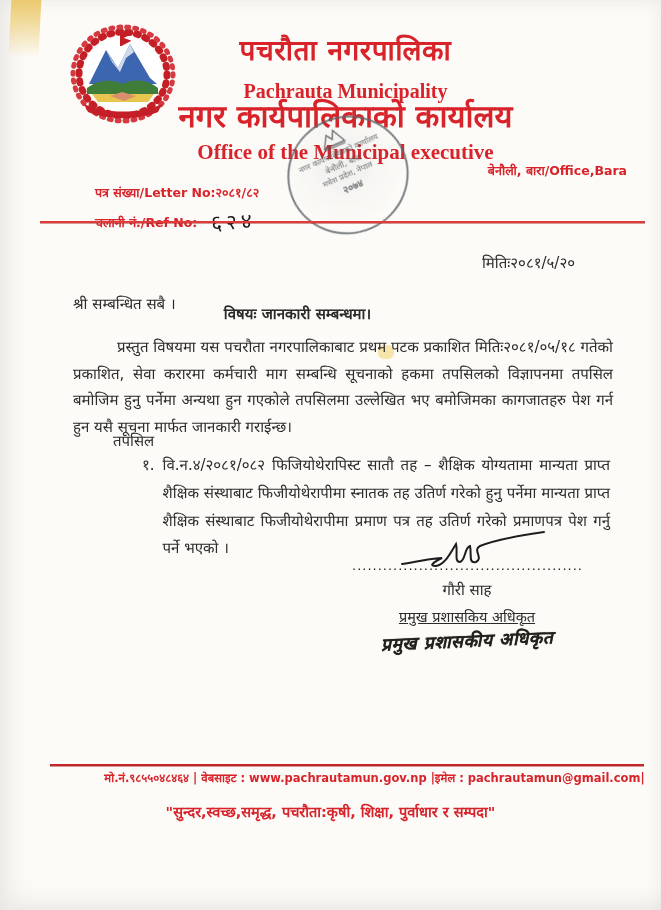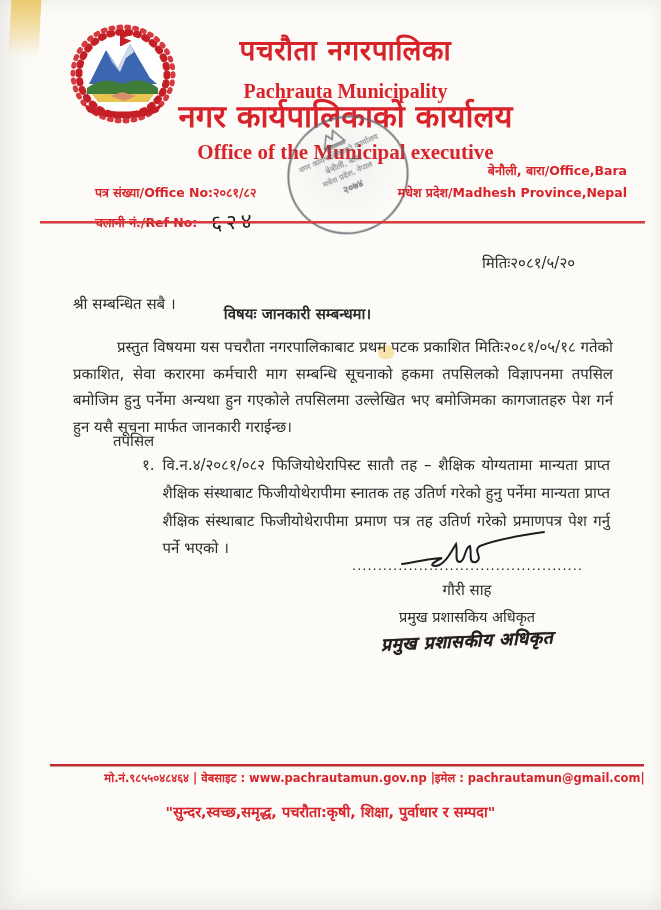--- a/index.html
+++ b/index.html
@@ -60,21 +60,21 @@
   .highlight-smudge{position:absolute;left:378px;top:345px;width:16px;height:14px;background:#f2d26a;opacity:.55;border-radius:40%;}
   .tapsil{position:absolute;left:113px;top:430px;font-size:15px;}
   .list-item{position:absolute;left:142px;top:452px;width:468px;display:flex;gap:8px;}
   .list-item .num{font-size:15px;line-height:1.85;flex:0 0 auto;}
   .list-item .txt{font-size:15px;line-height:1.85;text-align:justify;}
   
   .sig-wrap{position:absolute;left:352px;top:528px;width:230px;text-align:center;}
   .sig-squiggle{position:absolute;left:46px;top:0px;}
   .sig-dots{position:relative;margin-top:30px;font-size:13px;letter-spacing:1px;color:#222;white-space:nowrap;overflow:hidden;}
   .sig-name{margin-top:6px;font-size:15px;}
-  .sig-desig{margin-top:7px;font-size:14.5px;}
+  .sig-desig{margin-top:7px;font-size:14.5px;text-decoration:underline;}
   .sig-stamp{
     margin-top:2px;font-size:17.5px;font-weight:700;color:#23201d;
     transform:rotate(-2.5deg);letter-spacing:.5px;
     text-shadow:0 0 .7px rgba(35,32,29,.8);font-style:italic;
   }
   
   .footer{position:absolute;left:0;width:661px;text-align:center;font-weight:700;}
   .f-contact{top:770px;font-size:11.5px;margin-left:44px;}
   .f-twitter{top:786px;font-size:11px;}
   .f-slogan{top:801px;font-size:14.5px;}
@@ -123,30 +123,29 @@
       <path d="M2 18 L24 18" stroke="#4f555a" stroke-width="1.2"></path>
     </svg>
     <div class="s1">नगर कार्यपालिकाको कार्यालय</div>
     <div class="s2">बेनौली, बारा</div>
     <div class="s3">मधेश प्रदेश, नेपाल</div>
     <div class="s4">२०७४</div>
   </div>
 
   <div class="meta-left red">
     <div class="row">
-      <span>पत्र संख्या/Office No:</span><span>२०८१/८२</span>
+      <span>पत्र संख्या/Letter No:</span><span>२०८१/८२</span>
     </div>
     <div class="row">
       <span>चलानी नं./Ref No:</span><span class="ref-hand">६२४</span>
     </div>
   </div>
 
   <div class="meta-right red">
     <div>बेनौली, बारा/Office,Bara</div>
-    <div>मधेश प्रदेश/Madhesh Province,Nepal</div>
   </div>
 
   <div class="rule rule-top"></div>
 
   <div class="date-line">मितिः२०८१/५/२०</div>
   <div class="salutation">श्री सम्बन्धित सबै ।</div>
   <div class="subject">विषयः जानकारी सम्बन्धमा।</div>
 
   <div class="highlight-smudge"></div>
   <div class="body-par">प्रस्तुत विषयमा यस पचरौता नगरपालिकाबाट प्रथम पटक प्रकाशित मितिः२०८१/०५/१८ गतेको प्रकाशित, सेवा करारमा कर्मचारी माग सम्बन्धि सूचनाको हकमा तपसिलको विज्ञापनमा तपसिल बमोजिम हुनु पर्नेमा अन्यथा हुन गएकोले तपसिलमा उल्लेखित भए बमोजिमका कागजातहरु पेश गर्न हुन यसै सूचना मार्फत जानकारी गराईन्छ।</div>

